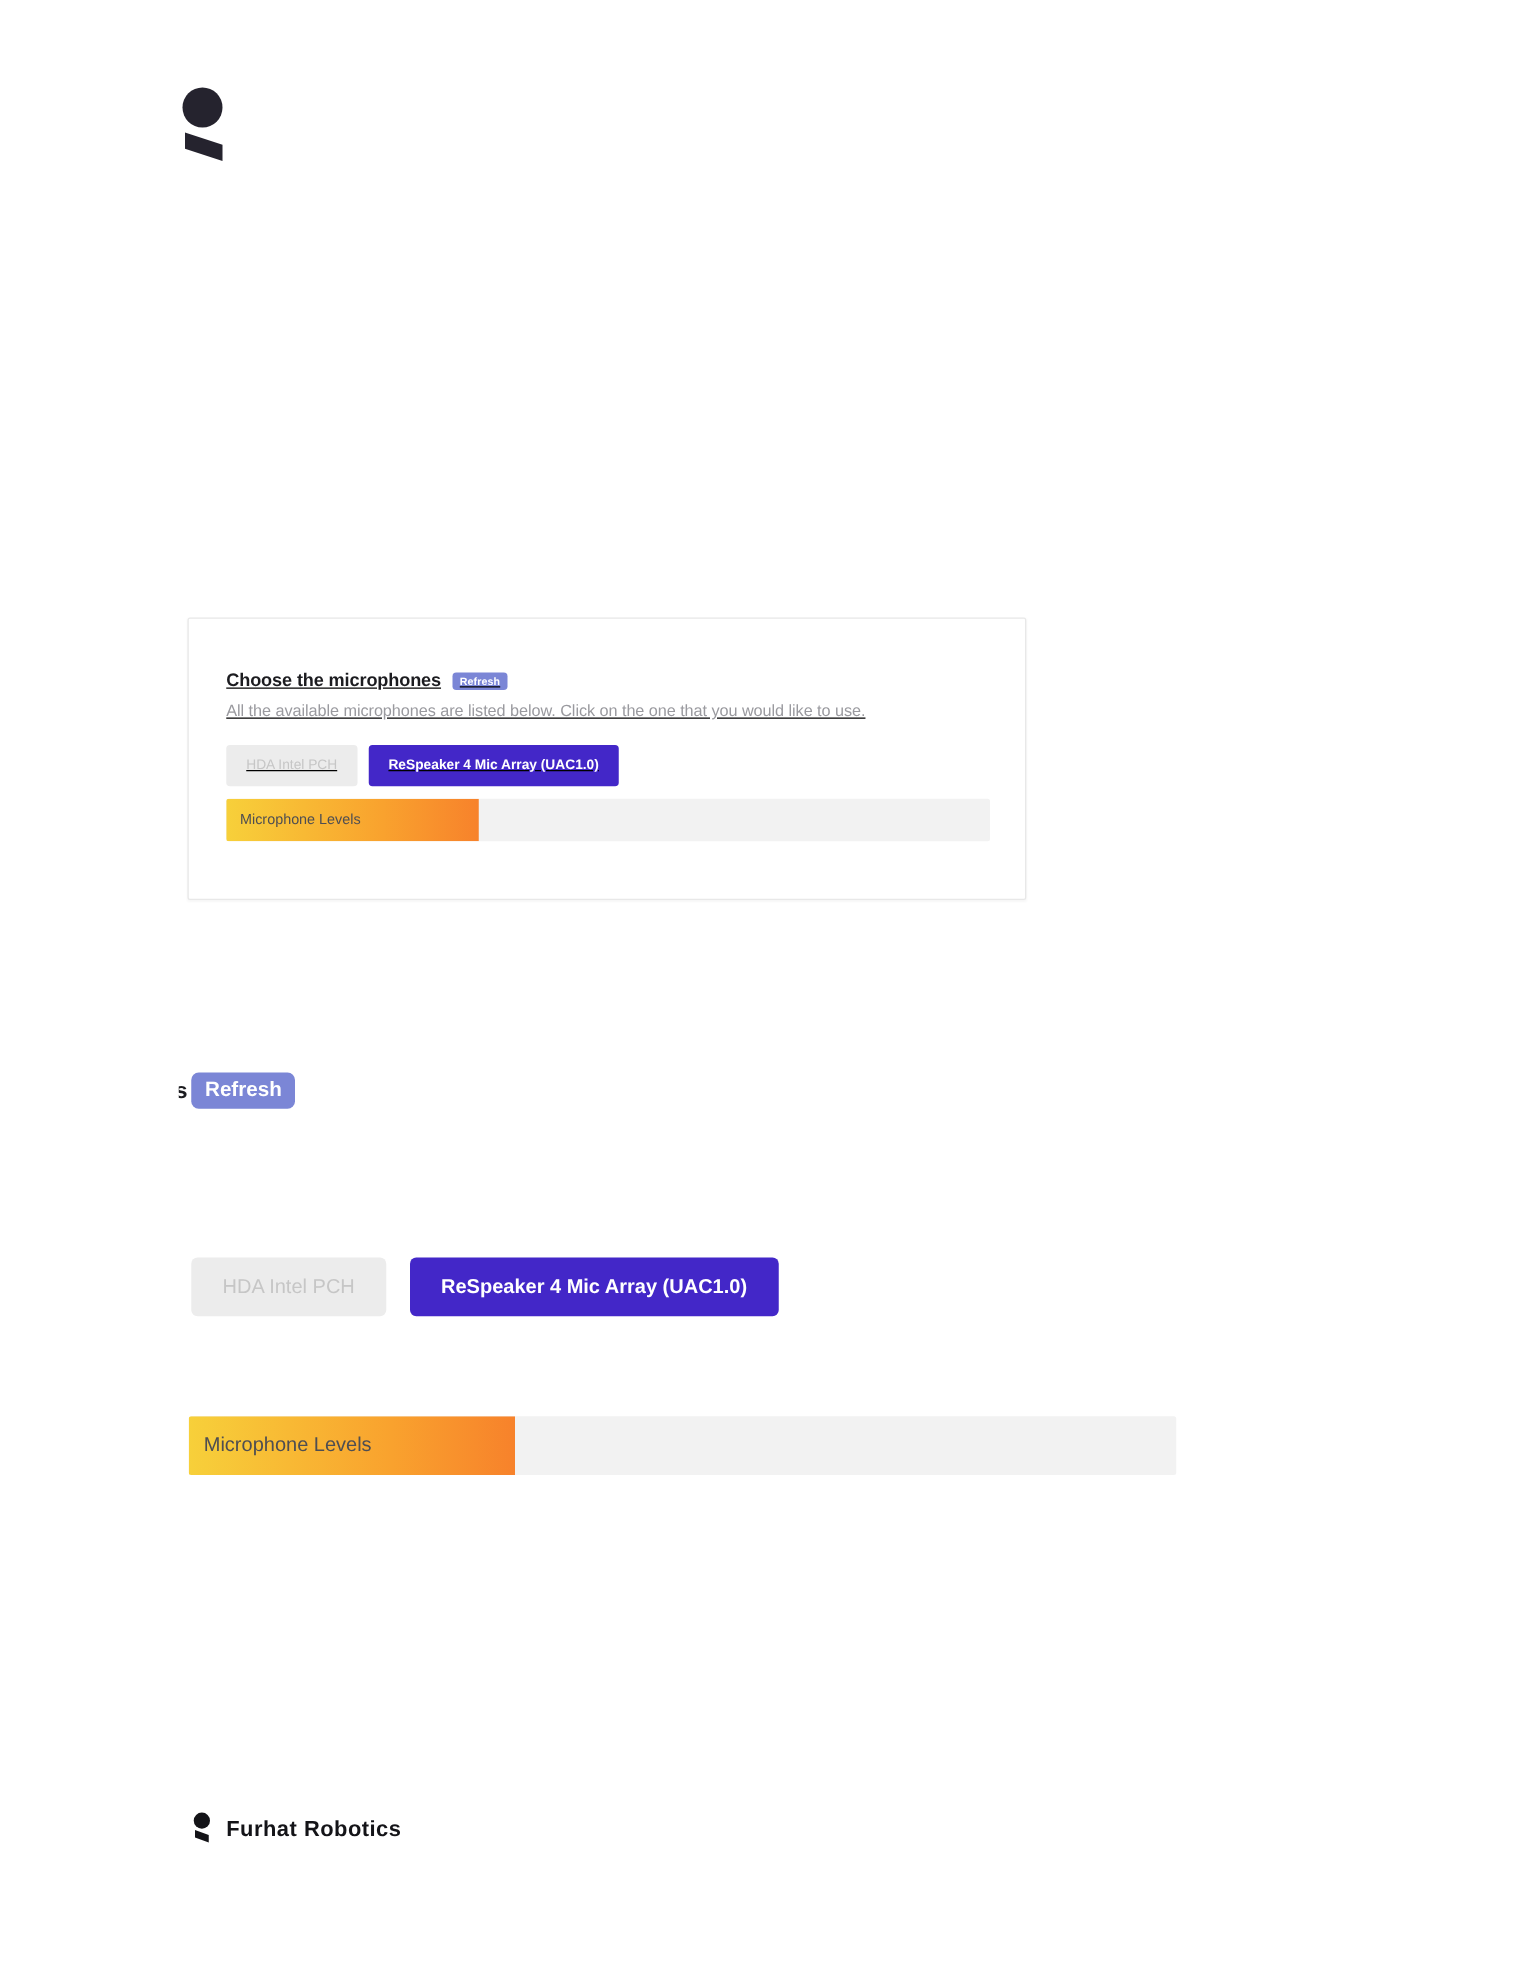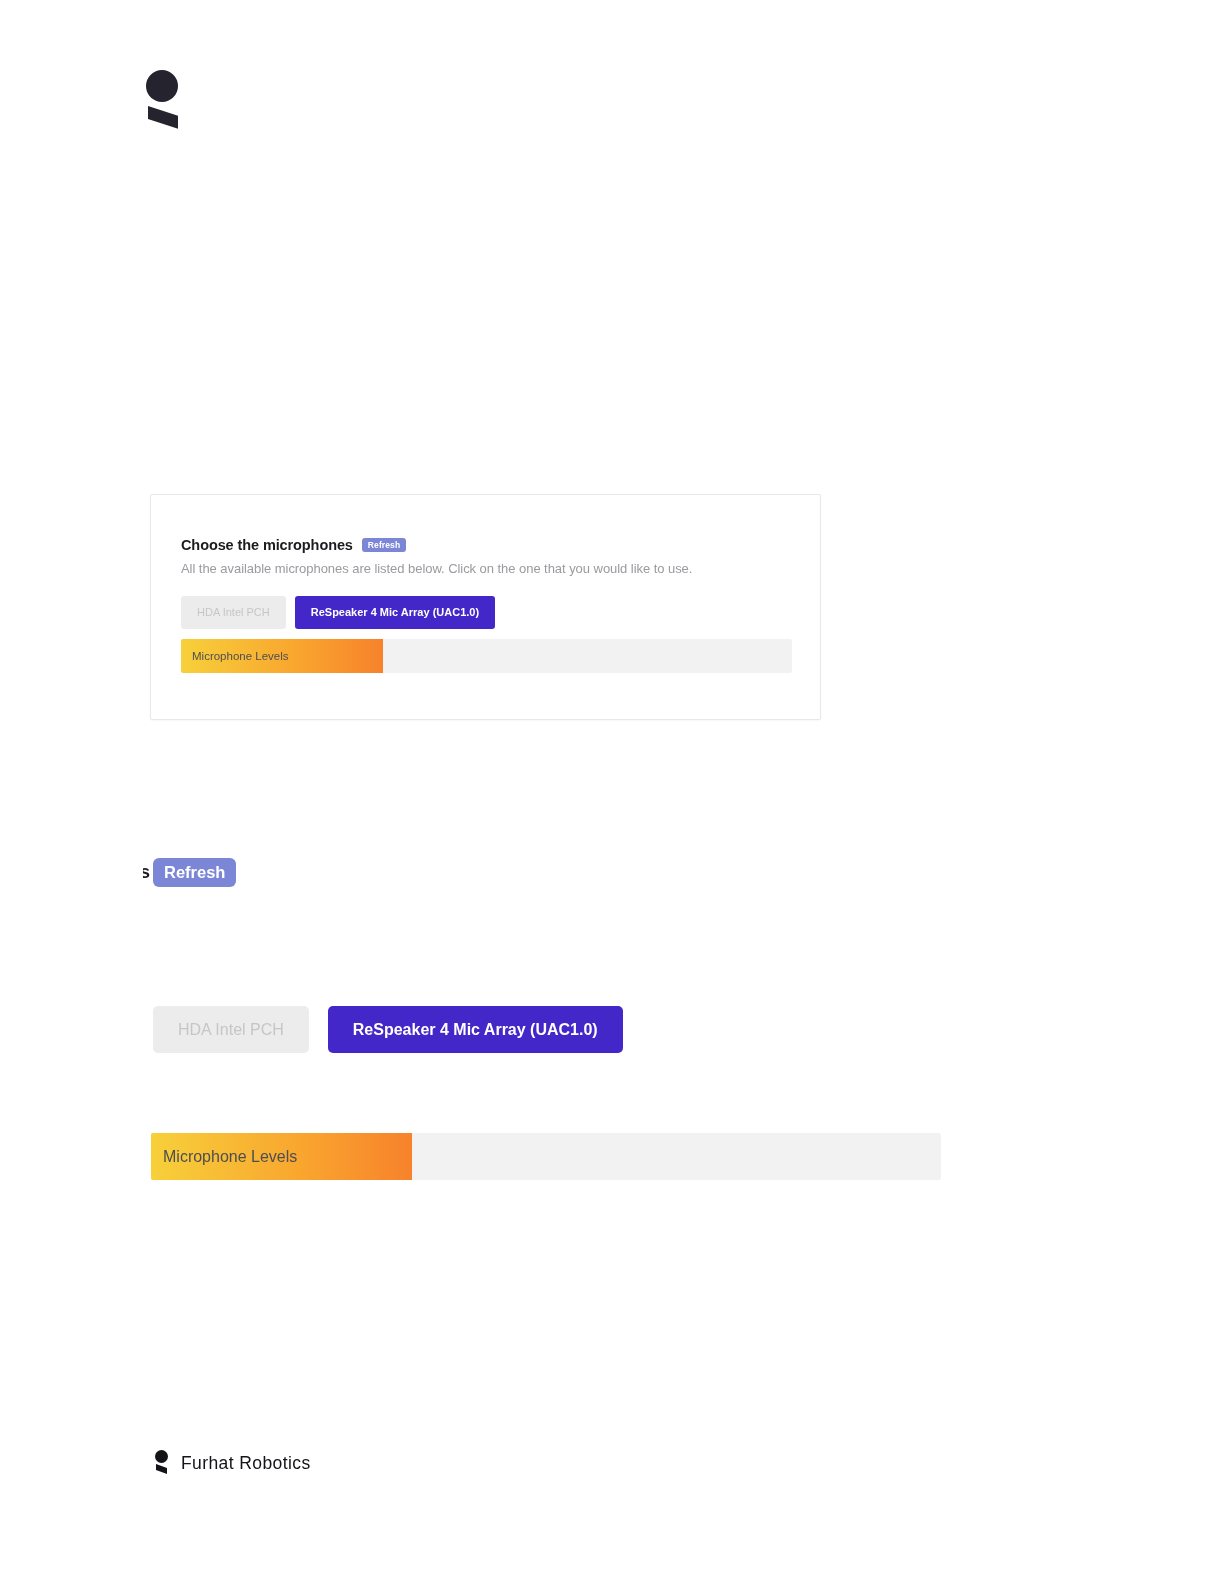--- a/index.html
+++ b/index.html
@@ -58,20 +58,21 @@
     border: 1px solid #e8e8e8;
     border-radius: 2px;
     box-shadow: 0 1px 2px rgba(0,0,0,0.035);
   }
 
   .card-inner {
     position: absolute;
     left: 30px;
     top: 42px;
     right: 30px;
+    text-decoration: underline;
   }
 
   .card-heading-row {
     display: flex;
     align-items: center;
     gap: 9px;
     white-space: nowrap;
   }
 
   .card-heading {
@@ -273,21 +274,21 @@
     left: 2px;
     top: 14px;
     width: 11px;
     height: 6px;
     background: #141418;
     transform: skewY(20deg);
     transform-origin: left top;
   }
   .footer .fname {
     font-size: 17.5px;
-    font-weight: normal;
+    font-weight: bold;
     color: #141418;
     letter-spacing: 0.4px;
   }
 </style>
 </head>
 <body>
 
 <div class="page">
 
   <div class="brand-mark">

